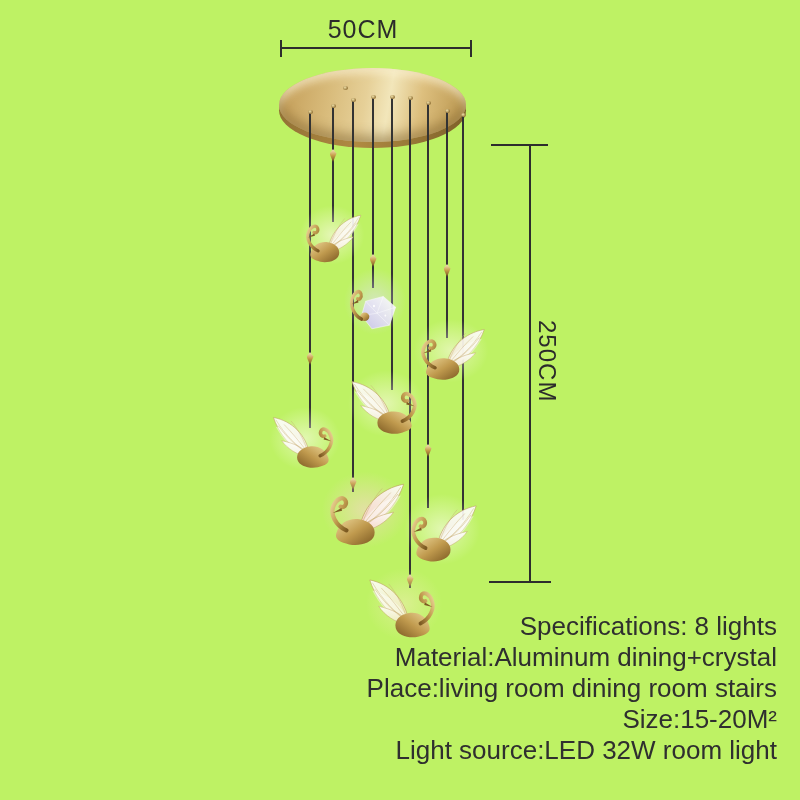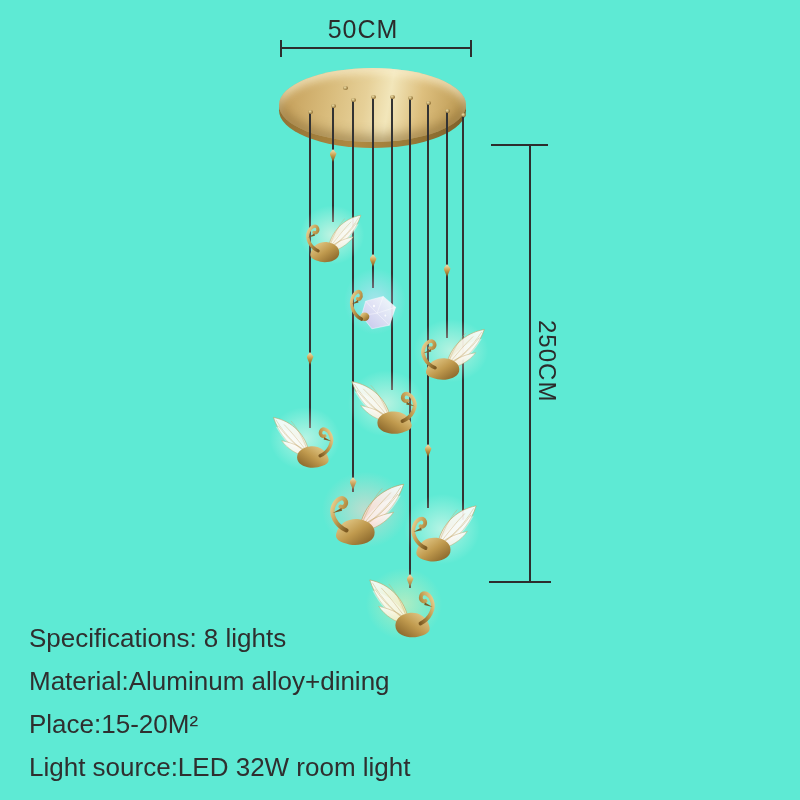--- a/index.html
+++ b/index.html
@@ -1,18 +1,18 @@
 <!DOCTYPE html>
 <html><head>
 <meta charset="utf-8">
 <style>
   html,body{margin:0;padding:0;background:#9a9a9a;}
   .stage{
     position:relative;width:800px;height:800px;overflow:hidden;
-    background:#5eead4;
+    background:#bef264;
     font-family:"Liberation Sans", sans-serif;
     -webkit-font-smoothing:antialiased;
   }
   
   .dim{position:absolute;background:#2d2d2d;}
   .dim-w-line{left:281px;top:47px;width:190px;height:2px;}
   .dim-w-tick-l{left:280px;top:40px;width:2px;height:17px;}
   .dim-w-tick-r{left:470px;top:40px;width:2px;height:17px;}
   .dim-w-label{
     position:absolute;left:303px;top:15px;width:120px;text-align:center;
@@ -49,21 +49,21 @@
     content:'';position:absolute;inset:-26% -20%;
     background:radial-gradient(50% 50% at 50% 45%, var(--glow) 0%, rgba(255,255,255,0) 72%);
     pointer-events:none;
   }
   .swan svg{position:relative;width:100%;height:100%;display:block;}
   
   .specs{
     position:absolute;left:17px;top:611px;width:760px;z-index:5;
     color:#2f2f2f;font-size:26px;line-height:31px;
   }
-  .specs p{margin:12px;padding:0;white-space:nowrap;}
+  .specs p{margin:0;padding:0;white-space:nowrap;text-align:right;}
 </style>
 </head>
 <body>
 
 <div class="stage">
 
   <div class="dim-w-label">50CM</div>
   <div class="dim dim-w-line"></div>
   <div class="dim dim-w-tick-l"></div>
   <div class="dim dim-w-tick-r"></div>
@@ -302,18 +302,19 @@
         <path d="M20 76 C24 61 38 54 52 56 C66 58 76 67 73 79 C70 90 52 95 38 92 C26 89 17 85 20 76 Z" fill="url(#b7)"></path>
         <path d="M34 72 C19 65 11 49 16 37 C20 27 30 22 33 30 C35 36 30 40 26 38" fill="none" stroke="url(#b7)" stroke-width="6" stroke-linecap="round"></path>
         <path d="M27 40 L15 47 L28 44 Z" fill="#7c5a22"></path>
       </g>
     </svg>
       </div>
     </div>
 
   <div class="specs">
     <p>Specifications: 8 lights</p>
-    <p>Material:Aluminum alloy+dining</p>
-    <p>Place:15-20M²</p>
+    <p>Material:Aluminum dining+crystal</p>
+    <p>Place:living room dining room stairs</p>
+    <p>Size:15-20M²</p>
     <p>Light source:LED 32W room light</p>
   </div>
 
 </div>
 
 </body></html>

